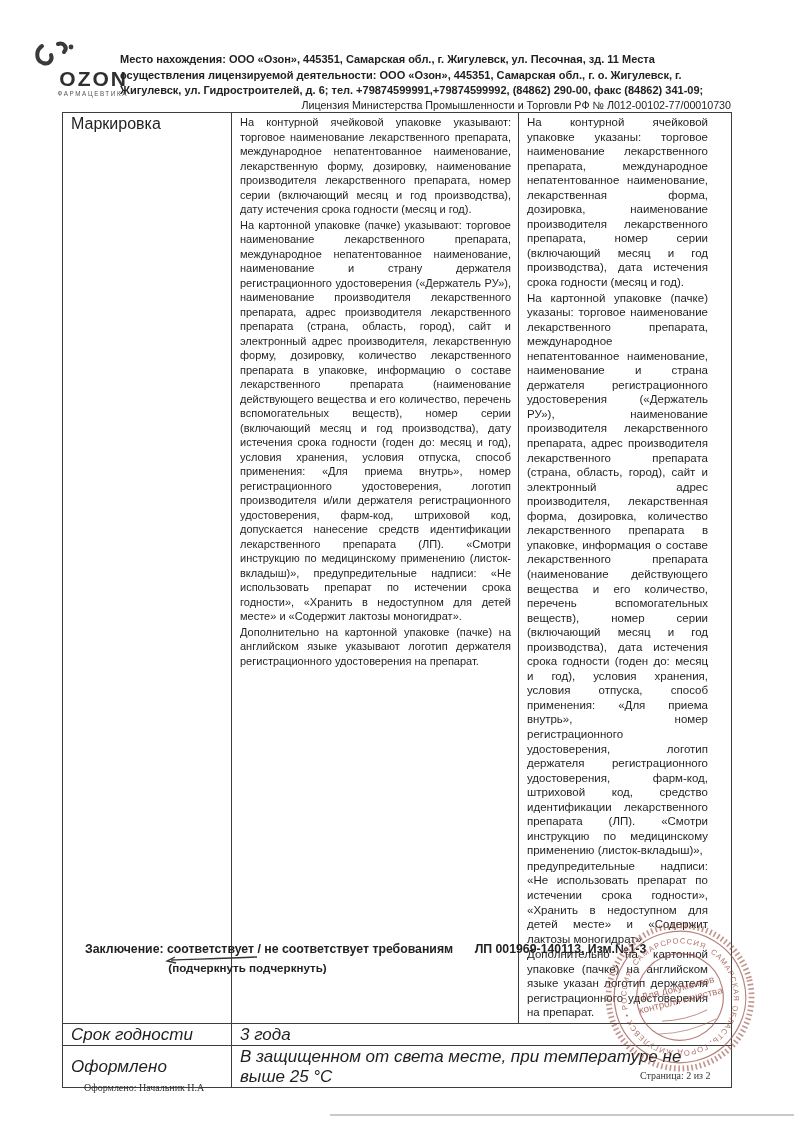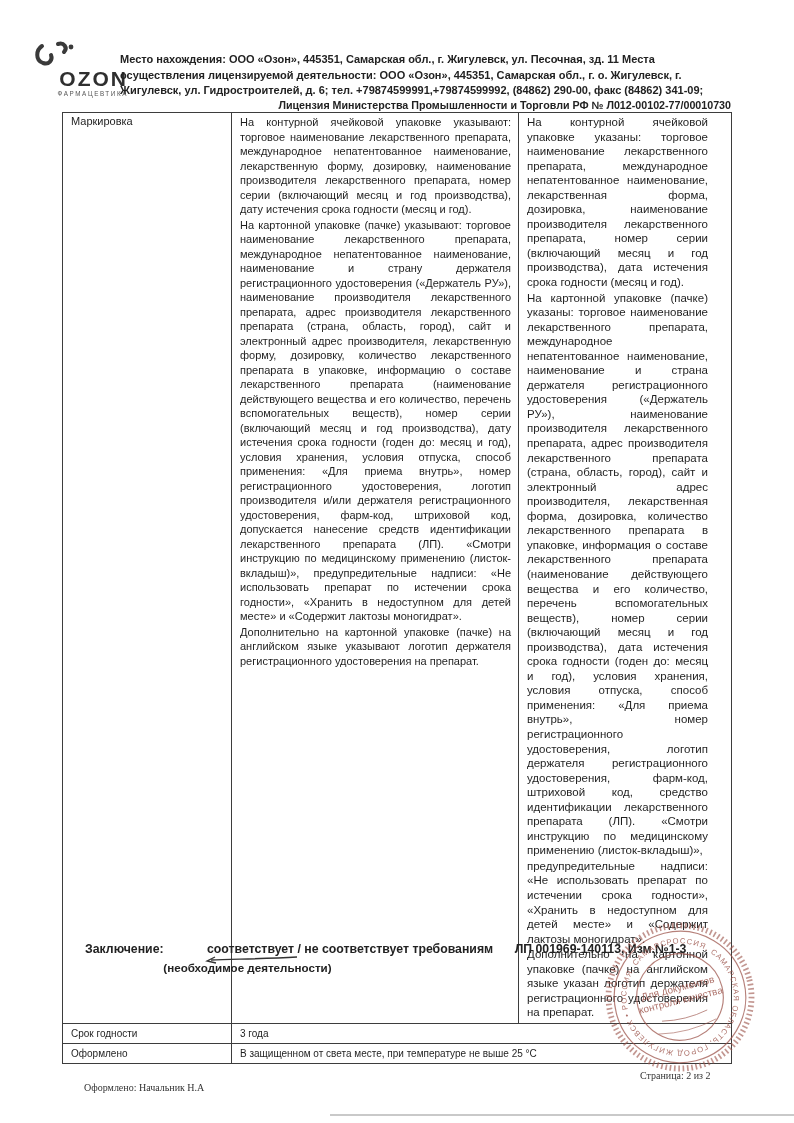--- a/index.html
+++ b/index.html
@@ -11,33 +11,33 @@
   }
   
   .logo{position:absolute;left:28px;top:40px;width:100px;text-align:right;color:#3a3a3a;}
   .logo .swirl{display:block;margin-left:6px;}
   .logo .brand{font-size:21px;font-weight:bold;letter-spacing:2px;color:#2f2f2f;line-height:18px;}
   .logo .sub{font-size:6.3px;letter-spacing:1.6px;color:#555;margin-top:2px;margin-left:22px;}
   
   .header-text{position:absolute;left:120px;top:52px;width:614px;
     font-size:11px;font-weight:bold;line-height:15.5px;color:#222;}
   .header-license{position:absolute;left:120px;top:99px;width:611px;text-align:right;
-    font-size:10.7px;font-weight:bold;color:#222;}
+    font-size:10.7px;font-weight:normal;color:#222;}
   
   table.doc{position:absolute;left:62px;top:112px;width:669px;border-collapse:collapse;table-layout:fixed;}
   table.doc td{border:1.4px solid #3d3d3d;vertical-align:top;padding:2px 7px 2px 8px;overflow:hidden;}
-  td.lbl{font-size:11px;}
+  td.lbl{font-size:16px;}
   td.mark-label{height:780px;}
   td.col-mid p{margin:0 0 1px 0;font-size:11px;line-height:14.5px;text-align:justify;}
   td.col-right p{margin:0 16px 1px 0;font-size:11.5px;line-height:14.55px;text-align:justify;}
-  tr.small-row td{height:18px;padding-top:1px;padding-bottom:0;font-size:10px;vertical-align:middle;}
+  tr.small-row td{height:18px;padding-top:1px;padding-bottom:0;font-size:17px;vertical-align:middle;font-style:italic;}
   tr.small-row td.val{font-weight:normal;}
   
   .conclusion{position:absolute;left:85px;top:942px;width:620px;font-size:12.3px;font-weight:bold;color:#222;}
-  .conclusion .opt-underlined{position:relative;margin-left:40px;}
+  .conclusion .opt-underlined{position:relative;}
   .conclusion .opt-underlined svg{position:absolute;left:-4px;bottom:-8px;}
   .conclusion .docref{margin-left:18px;text-align:right;}
   .concl-note{position:absolute;left:130px;top:961px;width:235px;text-align:center;
     font-size:11.6px;font-weight:bold;color:#222;}
   
   .sig-row{position:absolute;left:240px;top:1006px;font-size:12.2px;color:#222;}
   .sig-line{display:inline-block;width:162px;border-bottom:1.3px solid #333;height:12px;position:relative;}
   .sig-line svg{position:absolute;left:62px;bottom:-14px;}
   .sig-name{margin-left:10px;position:relative;}
   .sig-slash{position:relative;top:2px;margin-right:1px;}
@@ -109,21 +109,21 @@
     <span>Заключение:</span>
     <span class="opt-underlined">
       <span>соответствует</span><svg width="96" height="10" viewBox="0 0 96 10">
         <path d="M94,3 C60,5 30,5 8,6" fill="none" stroke="#333" stroke-width="1.4"></path>
         <path d="M12,3 L4,7 L13,9" fill="none" stroke="#333" stroke-width="1.3"></path>
       </svg>
     </span>
     <span>/ не соответствует требованиям</span>
     <span class="docref">ЛП 001969-140113, Изм.№1-3</span>
   </div>
-  <div class="concl-note">(необходимое деятельности)</div>
+  <div class="concl-note">(подчеркнуть подчеркнуть)</div>
 
 
   <svg class="stamp" width="168" height="158" viewBox="0 0 200 190" xmlns="http://www.w3.org/2000/svg">
     <g transform="rotate(-14 100 95)" stroke="#9c544b" fill="none">
       <circle cx="100" cy="95" r="86" stroke-width="7" stroke-dasharray="2 3.2" opacity="0.75"></circle>
       <circle cx="100" cy="95" r="79" stroke-width="1.4" opacity="0.9"></circle>
       <circle cx="100" cy="95" r="52" stroke-width="1.4" opacity="0.9"></circle>
       <defs>
         <path id="ringPath" d="M100,30.5 a64.5,64.5 0 1,1 -0.01,0"></path>
       </defs>

